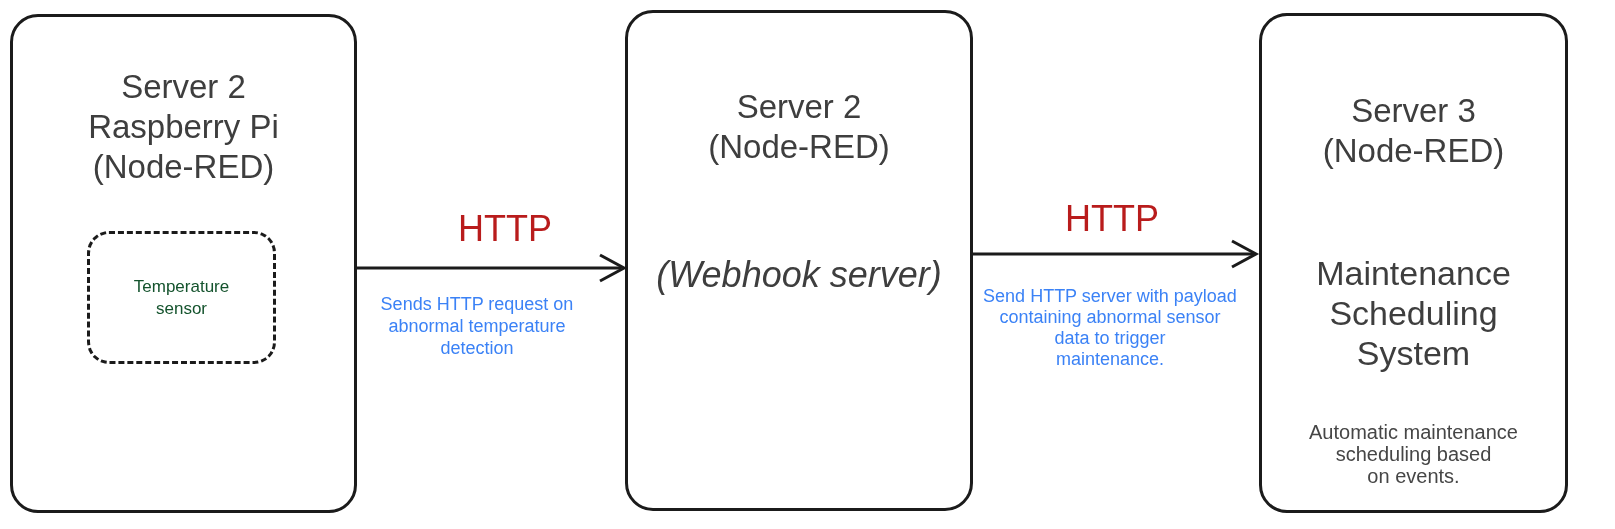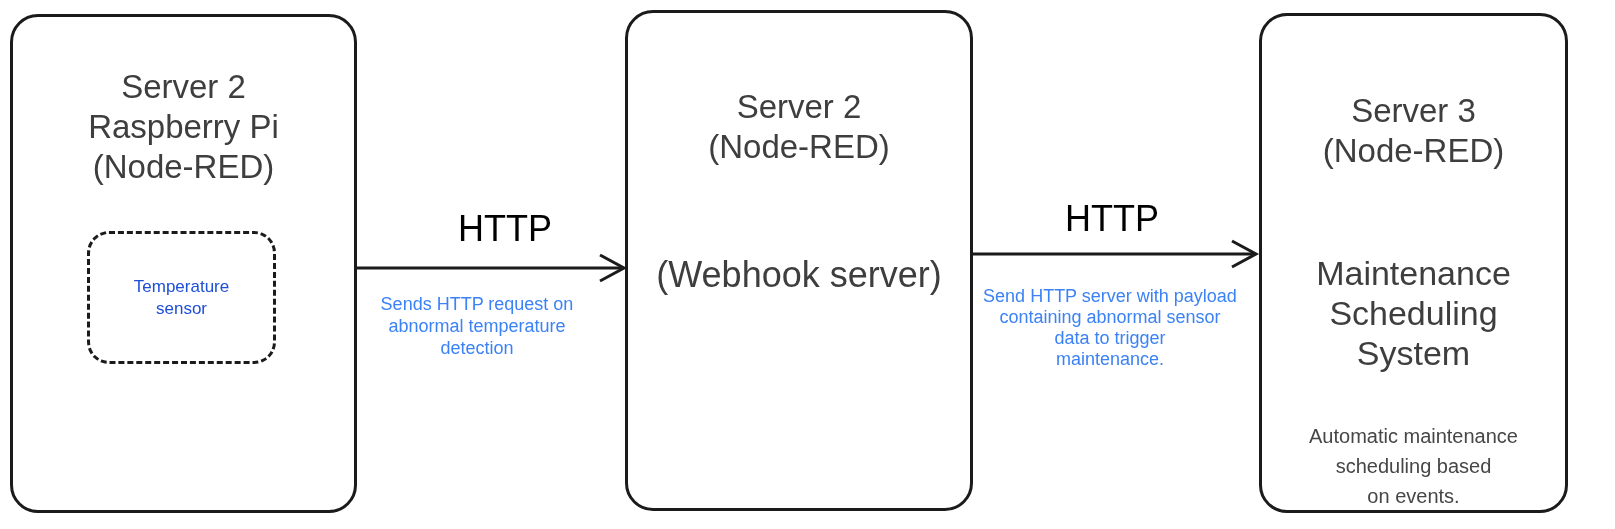--- a/index.html
+++ b/index.html
@@ -39,31 +39,32 @@
     line-height: 40px;
   }
   #node-left .node-title   { top: 50px; }
   #node-middle .node-title { top: 74px; }
   #node-right .node-title  { top: 75px; }
 
   #webhook-subtitle {
     top: 240px;
     font-size: 36px;
     line-height: 43px;
+    font-style: italic;
   }
   #system-label {
     top: 195px;
     font-size: 34px;
     line-height: 40px;
     margin-top: 42px;
   }
   #right-note {
     top: 405px;
     font-size: 20px;
-    line-height: 30px;
+    line-height: 22px;
     color: #464646;
   }
 
   .sensor-box {
     position: absolute;
     left: 74px;
     top: 214px;
     width: 183px;
     height: 127px;
     border: 3px dashed #1b1b1b;
@@ -71,37 +72,37 @@
     box-sizing: content-box;
     display: flex;
     align-items: center;
     justify-content: center;
   }
   .sensor-label {
     text-align: center;
     white-space: pre-line;
     font-size: 17px;
     line-height: 22px;
-    color: #1d4ed8;
+    color: #14532d;
   }
 
   .arrows {
     position: absolute;
     left: 0;
     top: 0;
     width: 1615px;
     height: 529px;
     pointer-events: none;
   }
 
   .edge-label {
     position: absolute;
     text-align: center;
     white-space: pre-line;
-    color: #000000;
+    color: #b91c1c;
   }
   .edge-http {
     font-size: 36px;
     line-height: 43px;
   }
   #http-label-1 { left: 405px;  top: 207px; width: 200px; }
   #http-label-2 { left: 1012px; top: 197px; width: 200px; }
 
   .edge-desc {
     font-size: 18px;

